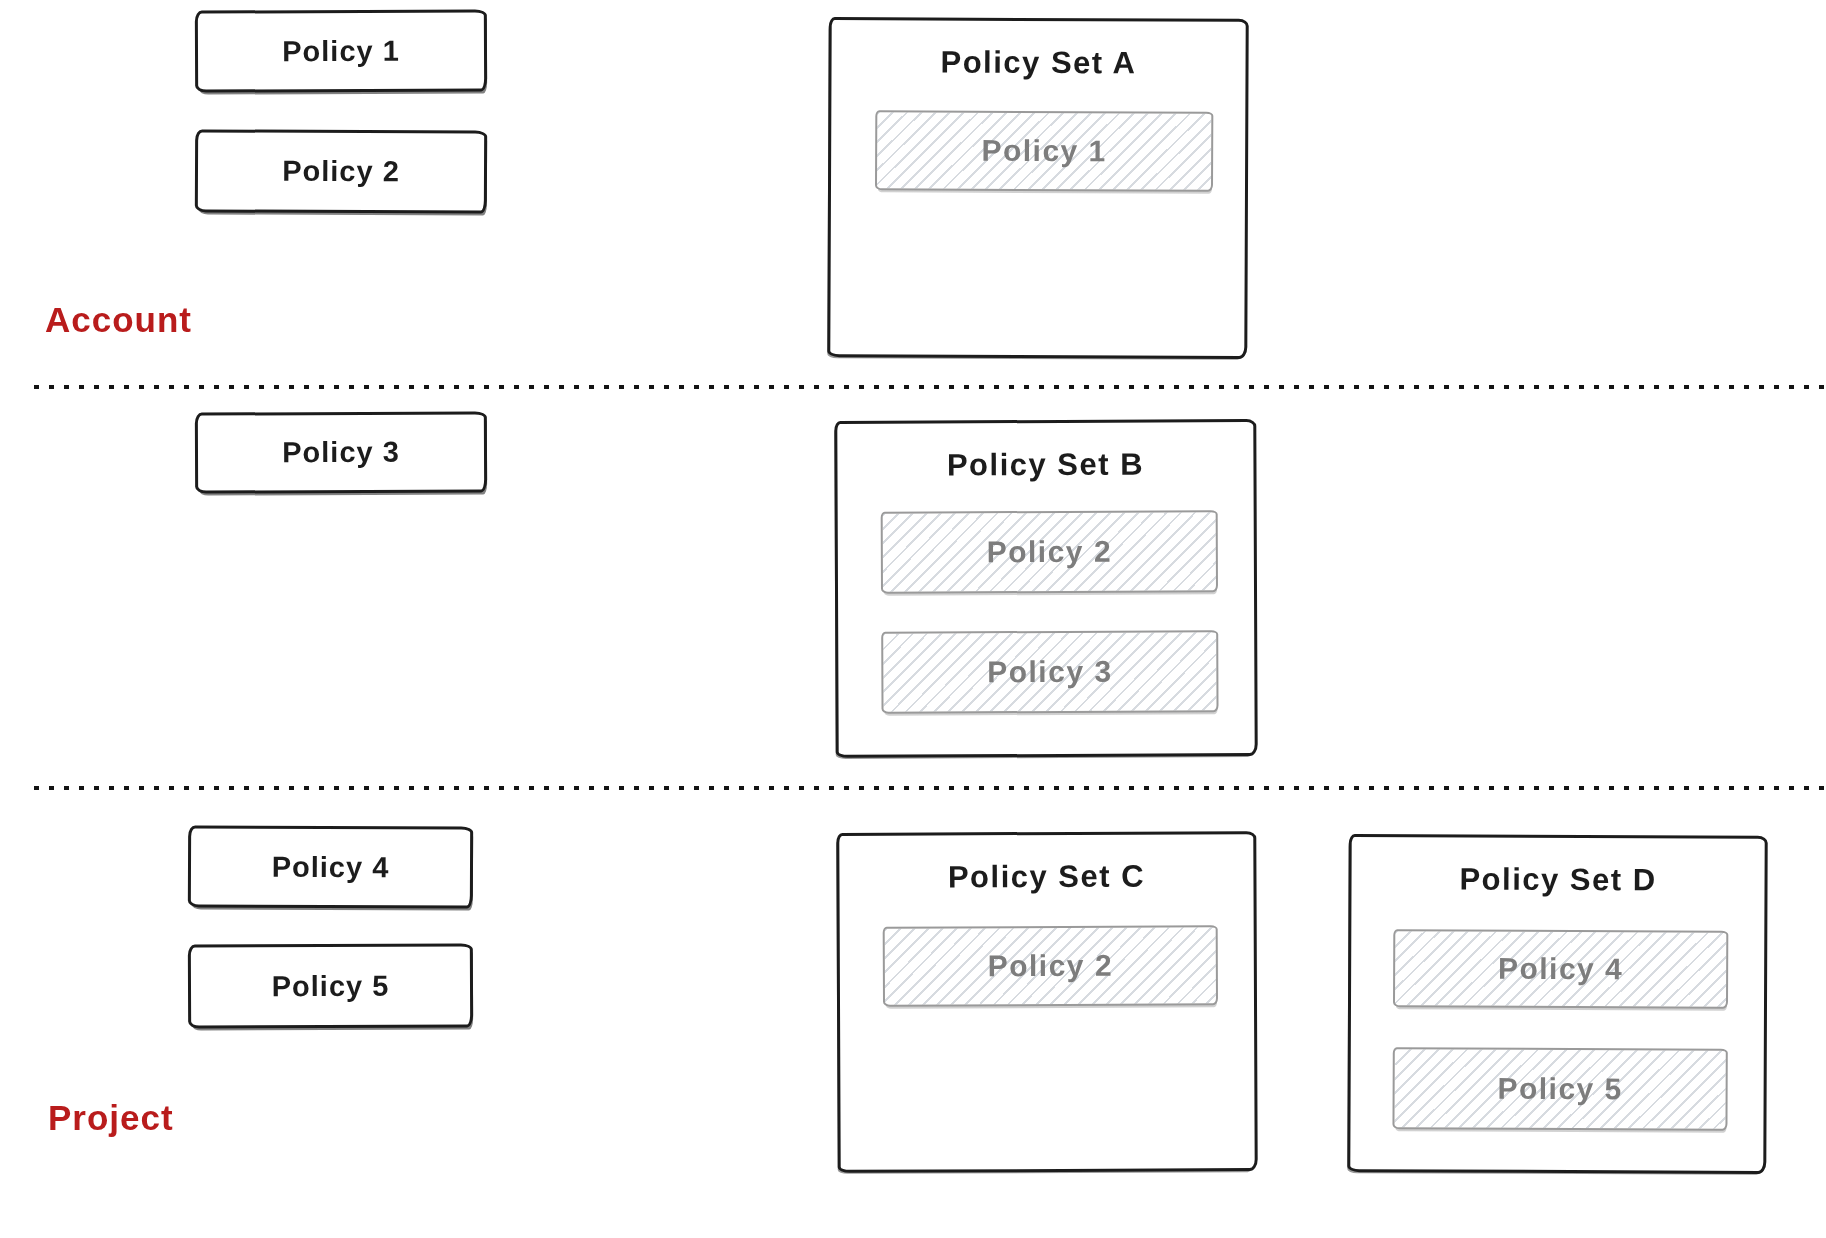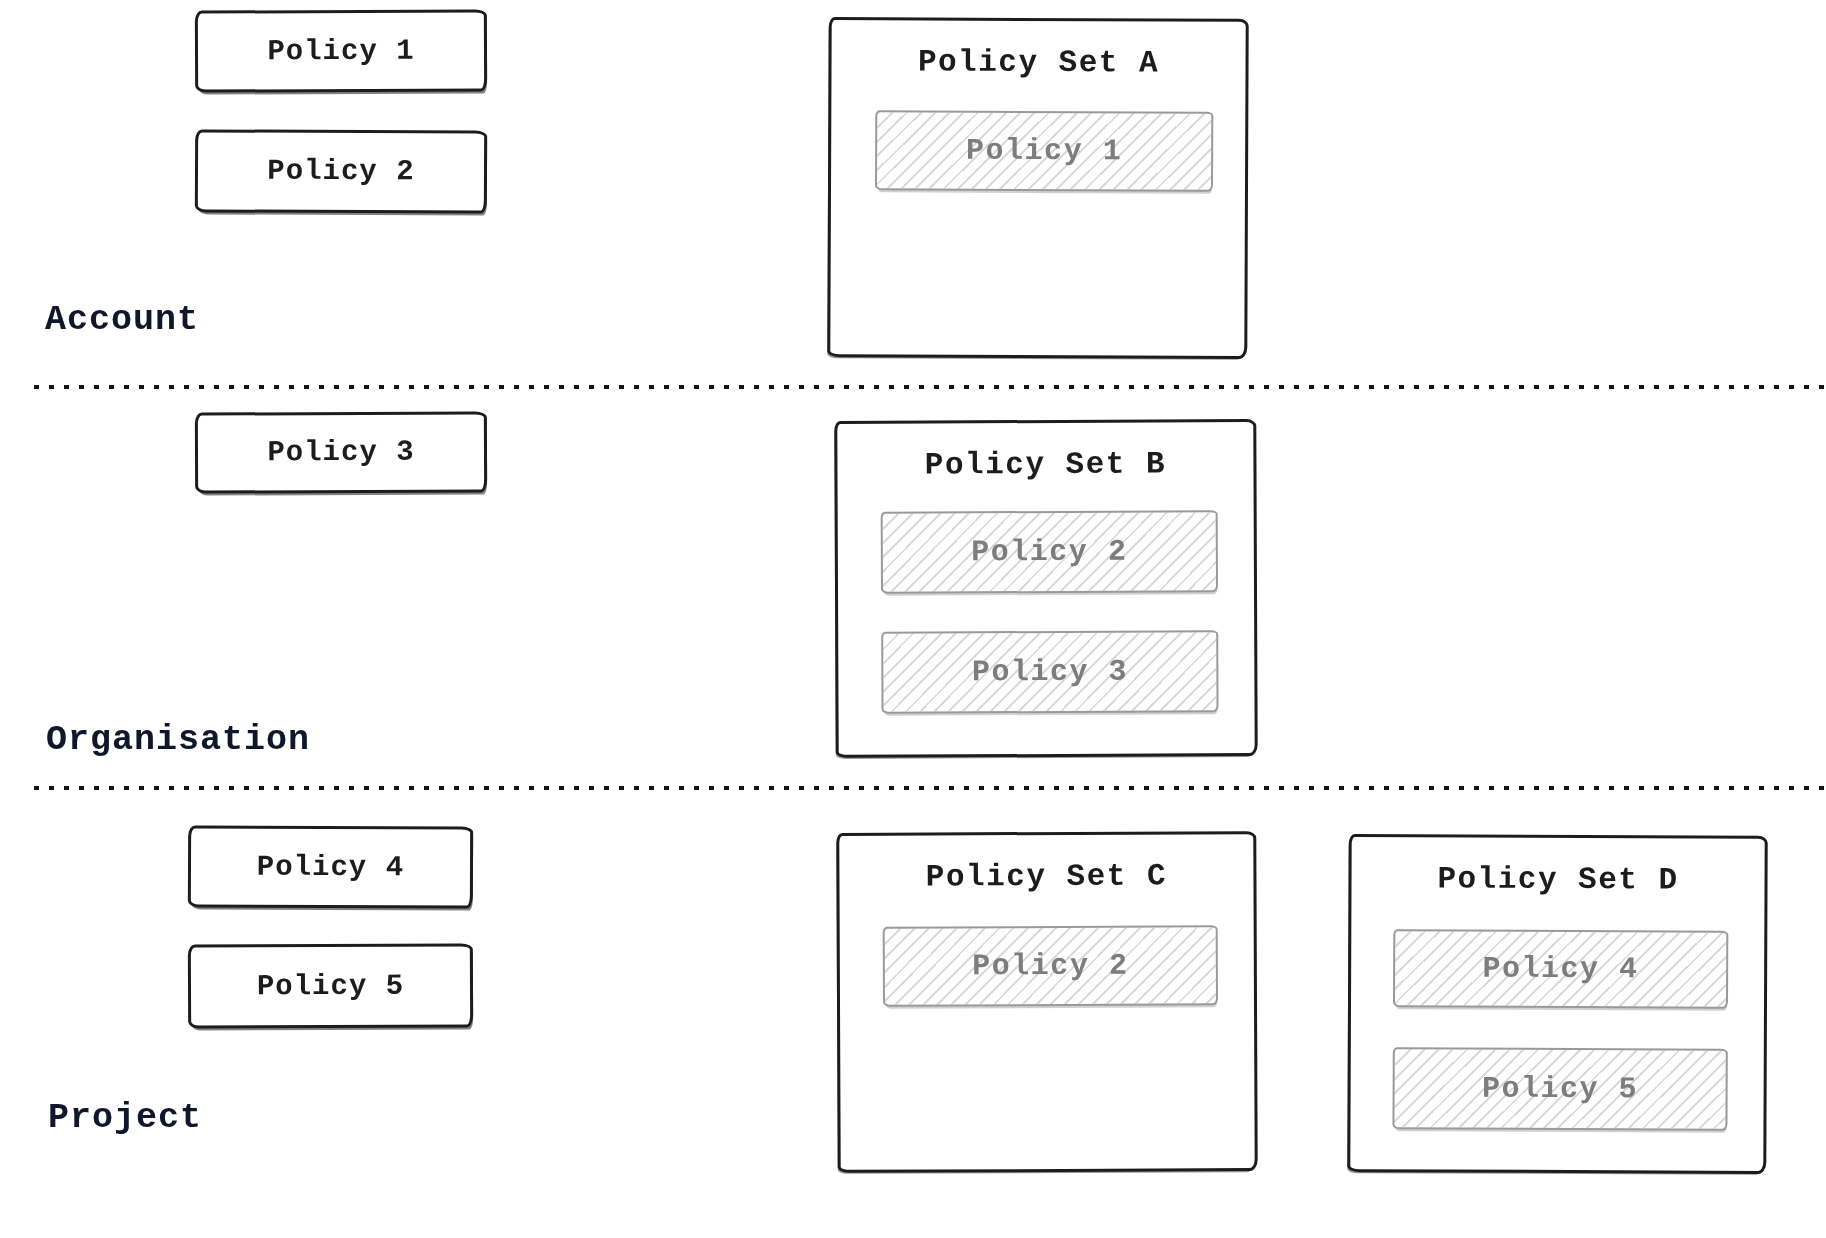--- a/index.html
+++ b/index.html
@@ -10,21 +10,21 @@
     --dot:#141414;
     --background:#ffffff;
   }
   *{box-sizing:border-box;}
   html,body{margin:0;padding:0;background:var(--background);}
   .canvas{
     position:relative;
     width:1826px;height:1206px;
     background:var(--background);
     overflow:hidden;
-    font-family:Liberation Mono, monospace;
+    font-family:Liberation Sans, sans-serif;
     color:var(--ink);
   }
 
   
   .policy{
     position:absolute;
     background:#fff;
     border:3.5px solid var(--ink);
     border-radius:7px 12px 6px 11px / 11px 6px 13px 7px;
     box-shadow:2px 4px 0 -2px rgba(28,28,28,.55);
@@ -57,21 +57,21 @@
     border-radius:4px 7px 5px 7px / 6px 4px 7px 5px;
     box-shadow:1px 4px 0 -2px rgba(154,154,154,.45);
     color:var(--muted-text);
     font-size:30px;font-weight:600;letter-spacing:1.5px;
   }
 
   
   .section-label{
     position:absolute;
     font-size:35px;font-weight:700;letter-spacing:1px;
-    color:#0f172a;
+    color:#b91c1c;
   }
 
   
   .divider{
     position:absolute;left:34px;right:0;height:4px;
     background-image:repeating-linear-gradient(90deg,var(--dot) 0 5px,transparent 5px 15px);
   }
 
   .tilt-a{transform:rotate(-0.25deg);}
   .tilt-b{transform:rotate(0.25deg);}
@@ -95,21 +95,20 @@
   <div class="divider" style="top:385px"></div>
 
   <div class="policy tilt-a" style="left:195px;top:412px;width:292px;height:81px">Policy 3</div>
 
   <div class="policy-set tilt-a" style="left:835px;top:420px;width:422px;height:337px">
     <div class="set-title">Policy Set B</div>
     <div class="member" style="left:43px;top:88px;width:337px;height:82px">Policy 2</div>
     <div class="member" style="left:43px;top:208px;width:337px;height:82px">Policy 3</div>
   </div>
 
-  <div class="section-label" style="left:46px;top:720px">Organisation</div>
 
   <div class="divider" style="top:786px"></div>
 
   <div class="policy tilt-b" style="left:188px;top:826px;width:285px;height:82px">Policy 4</div>
 
   <div class="policy tilt-a" style="left:188px;top:944px;width:285px;height:84px">Policy 5</div>
 
   <div class="policy-set tilt-a" style="left:837px;top:832px;width:420px;height:340px">
     <div class="set-title">Policy Set C</div>
     <div class="member" style="left:43px;top:91px;width:335px;height:80px">Policy 2</div>

